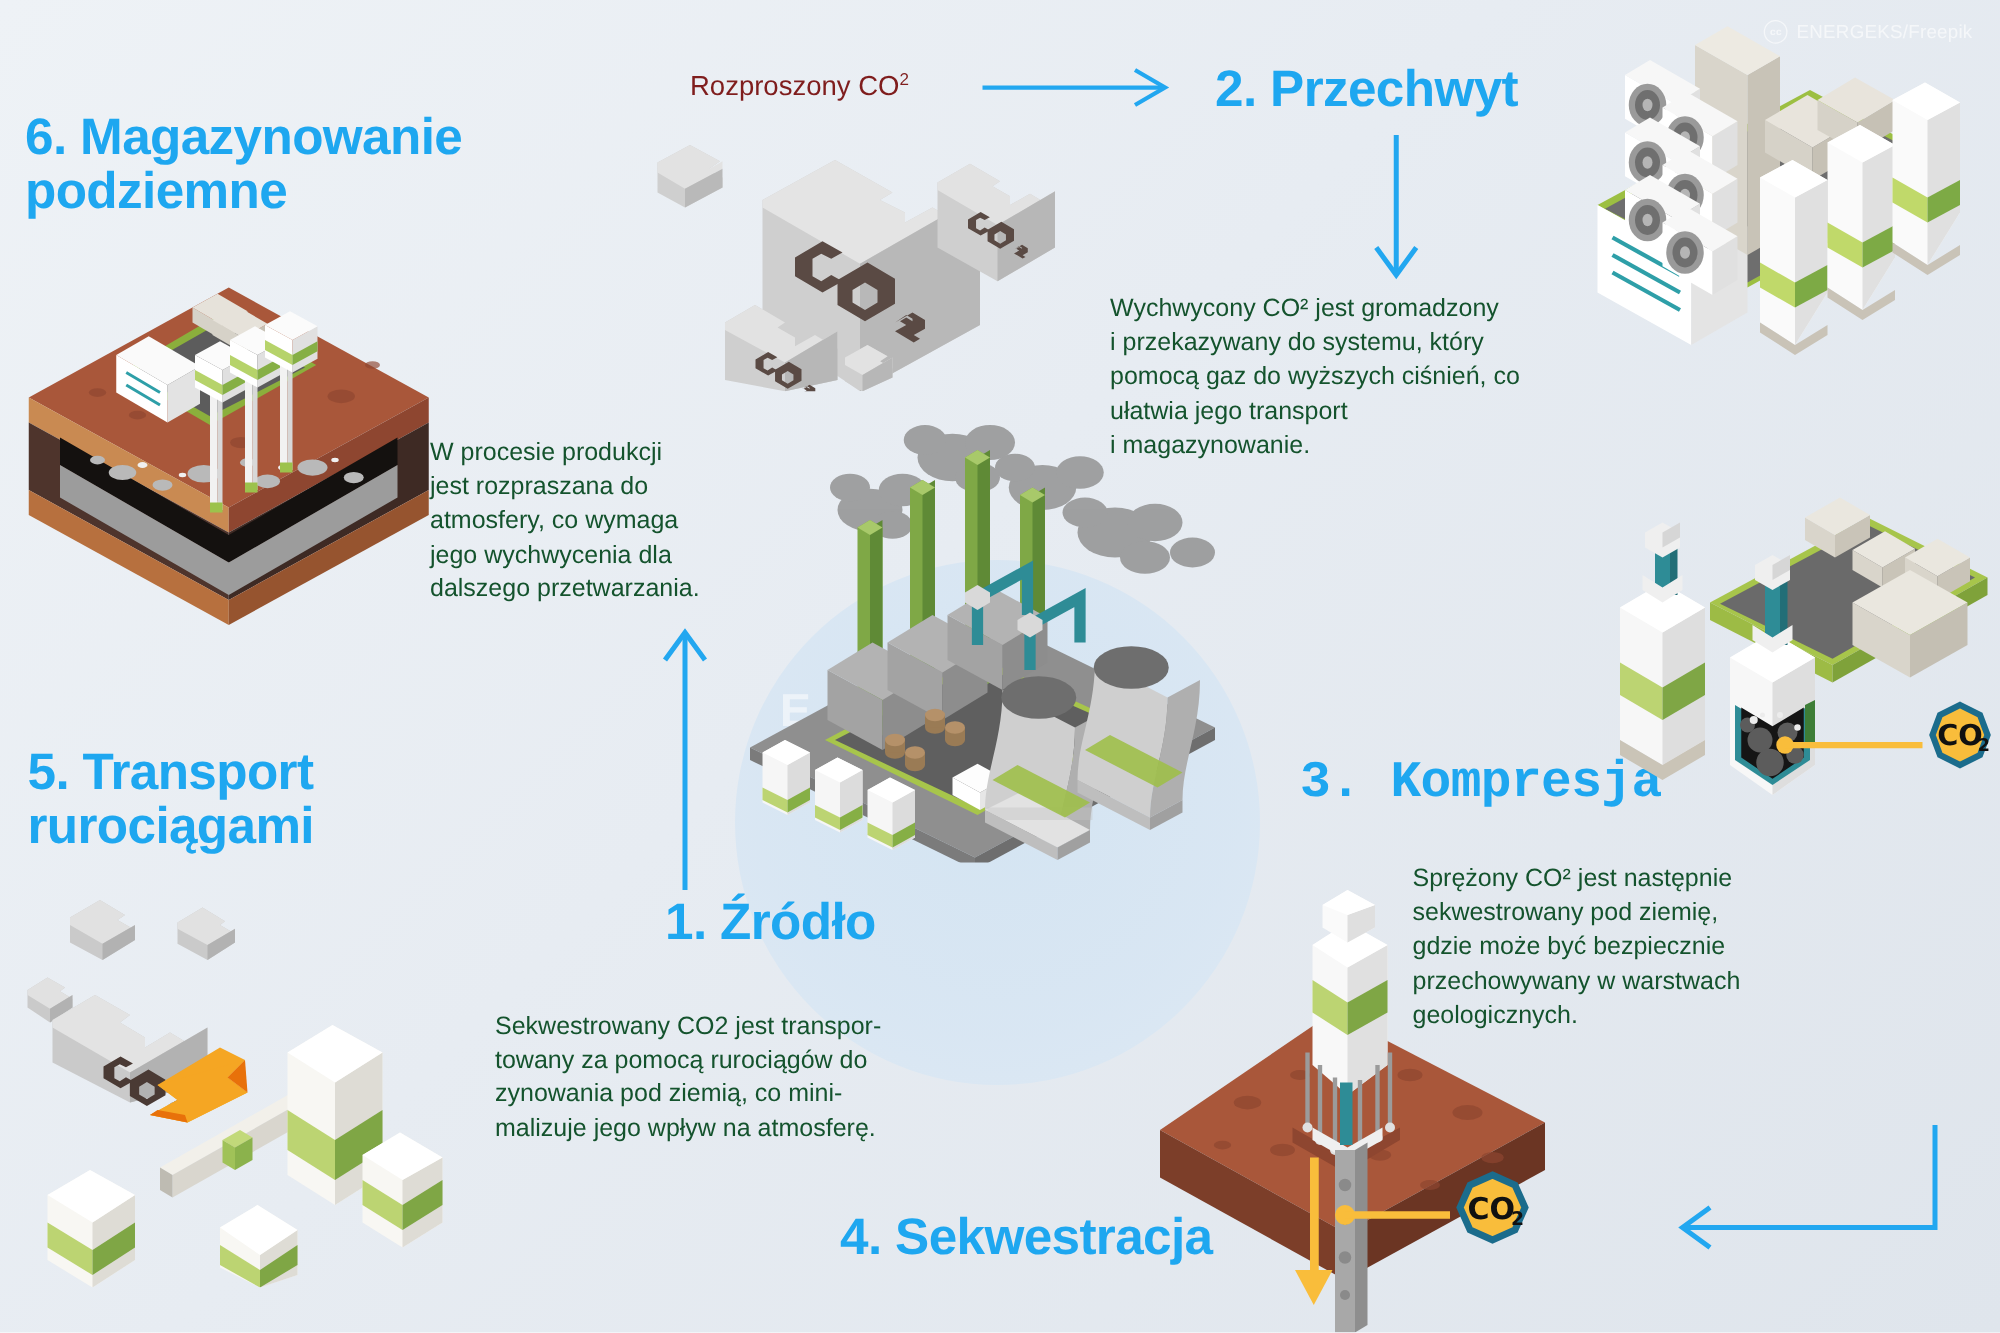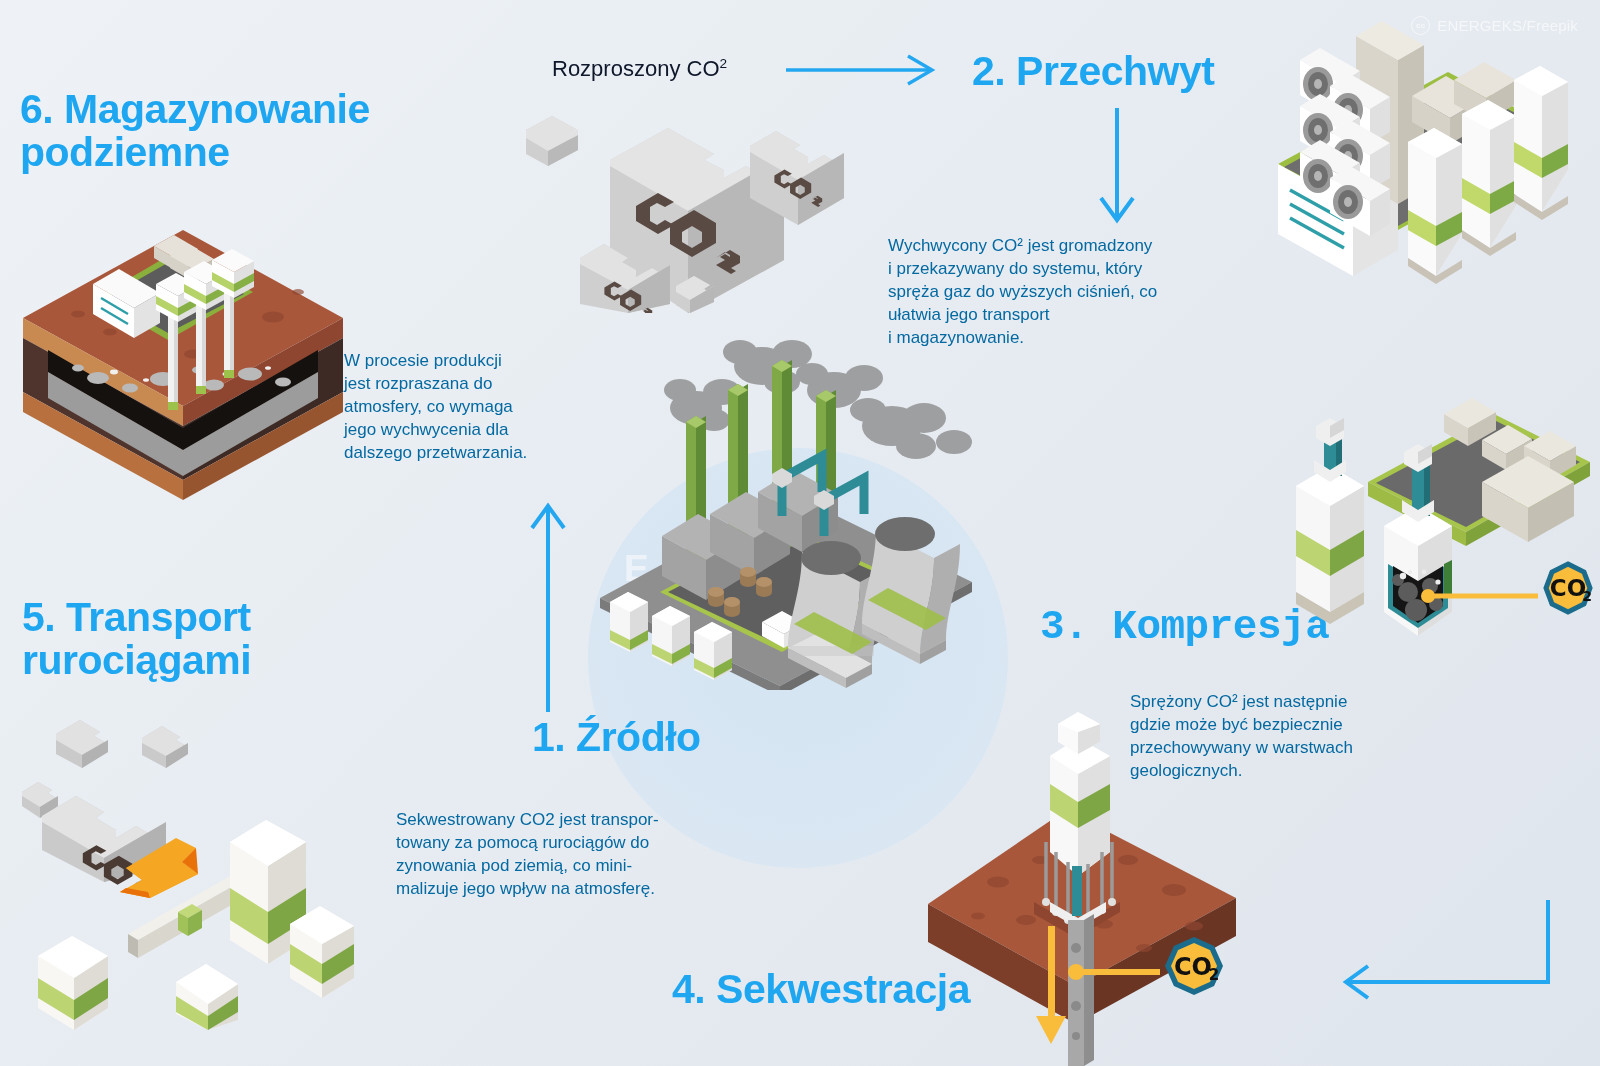--- a/index.html
+++ b/index.html
@@ -11,25 +11,25 @@
   }
   .stage{position:absolute;inset:0;}
   .abs{position:absolute;}
 
   
   .step-title{
     color:#1EA7F0;font-weight:bold;font-size:41px;line-height:1.06;
     letter-spacing:-0.5px;white-space:pre-line;
   }
   .body-text{
-    color:#0369a1;font-size:17px;line-height:1.36;font-weight:500;
+    color:#14532d;font-size:20px;line-height:1.36;font-weight:500;
   }
   .body-text.just{text-align:justify;text-align-last:left;margin-top:43px;}
   .body-text.right{}
-  .small-label{color:#0f172a;font-size:22px;font-weight:500;}
+  .small-label{color:#7f1d1d;font-size:22px;font-weight:500;}
   sup{font-size:0.62em;vertical-align:super;line-height:0;}
 
   
   .wm-corner{
     position:absolute;right:22px;top:16px;color:#ffffff;opacity:.62;
     font-size:15px;display:flex;align-items:center;gap:7px;letter-spacing:.2px;
   }
   .cc-badge{
     width:17px;height:17px;border:1.6px solid #fff;border-radius:50%;
     display:flex;align-items:center;justify-content:center;
@@ -344,21 +344,21 @@
         <polygon points="266,124 294,140 294,160 266,144" fill="#C0D96A"></polygon>
         <polygon points="294,140 320,126 320,146 294,160" fill="#7DAA45"></polygon>
         <polygon points="266,176 294,194 320,178 320,186 294,202 266,184" fill="#C9C3B7"></polygon>
       </g>
     </svg>
   </div>
 
   <div class="abs body-text" style="left:888px;top:234px;width:470px;">
     <div>Wychwycony CO² jest gromadzony</div>
     <div>i przekazywany do systemu, który</div>
-    <div>spręża gaz do wyższych ciśnień, co</div>
+    <div>pomocą gaz do wyższych ciśnień, co</div>
     <div>ułatwia jego transport</div>
     <div>i magazynowanie.</div>
   </div>
 
   <div class="abs body-text just" style="left:344px;top:306px;width:342px;">
     <div style="text-align:justify;">W procesie produkcji</div>
     <div style="text-align:justify;">jest rozpraszana do</div>
     <div style="text-align:justify;">atmosfery, co wymaga</div>
     <div style="text-align:justify;">jego wychwycenia dla</div>
     <div>dalszego przetwarzania.</div>
@@ -558,20 +558,21 @@
         <line x1="190" y1="200" x2="300" y2="200" stroke="#F9BD3B" stroke-width="5"></line>
         <polygon points="330,168 346,176 352,192 346,208 330,216 314,208 308,192 314,176" fill="#F9BD3B" stroke="#1B6C8C" stroke-width="5"></polygon>
         <text x="330" y="200" text-anchor="middle" font-family="DejaVu Sans, sans-serif" font-size="23" font-weight="bold" fill="#111">CO</text>
         <text x="349" y="205" text-anchor="middle" font-family="DejaVu Sans, sans-serif" font-size="14" font-weight="bold" fill="#111">2</text>
       </g>
     </svg>
   </div>
 
   <div class="abs body-text right" style="left:1130px;top:690px;width:412px;">
     <div>Sprężony CO² jest następnie</div>
+    <div>sekwestrowany pod ziemię,</div>
     <div>gdzie może być bezpiecznie</div>
     <div>przechowywany w warstwach</div>
     <div>geologicznych.</div>
   </div>
 
   <div class="abs iso" style="left:898px;top:676px;">
     <svg width="360" height="390" viewBox="0 0 360 390">
 
       <polygon points="168,134 338,222 178,310 30,228" fill="#A9573A"></polygon>
       <polygon points="30,228 178,310 178,348 30,266" fill="#7C3E29"></polygon>

